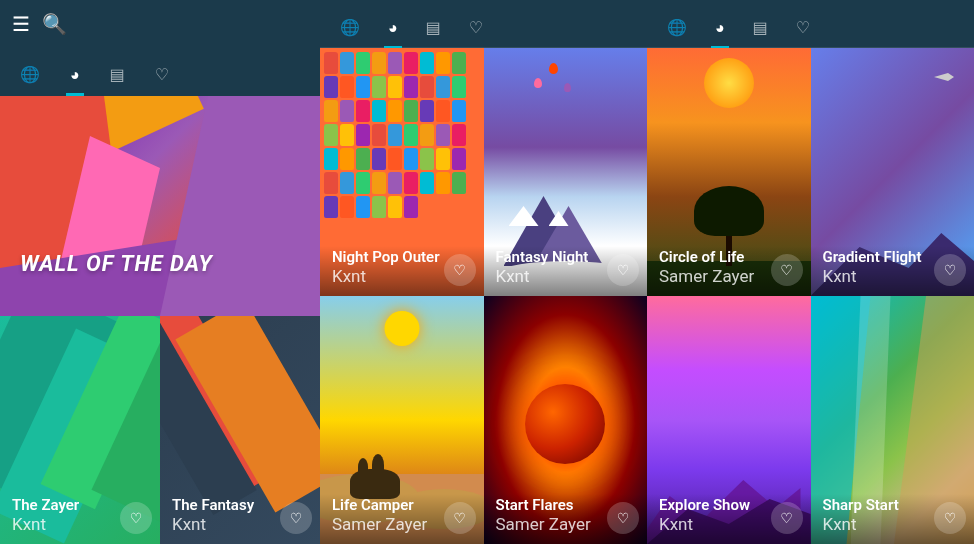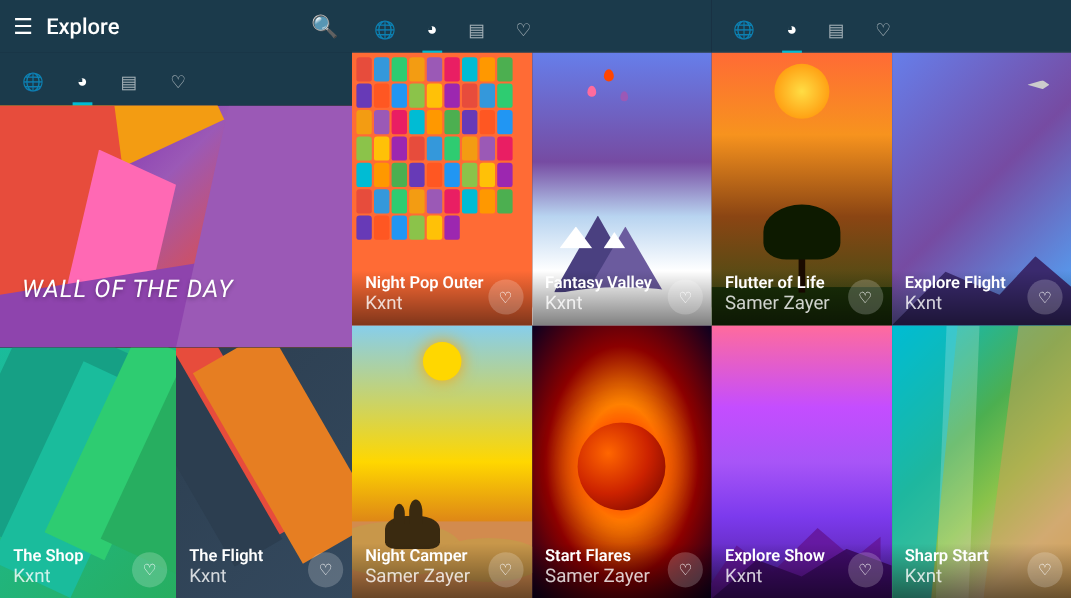--- a/index.html
+++ b/index.html
@@ -120,21 +120,21 @@
       background: #9b59b6;
       clip-path: polygon(30% 0, 100% 0, 100% 100%, 0 100%);
     }
 
     .wall-label {
       position: absolute;
       bottom: 40px;
       left: 20px;
       color: white;
       font-size: 22px;
-      font-weight: 400;
+      font-weight: 700;
       font-style: italic;
       letter-spacing: 1px;
       text-shadow: 0 2px 4px rgba(0,0,0,0.3);
     }
 
     .bottom-grid {
       display: flex;
       flex: 1;
       overflow: hidden;
     }
@@ -605,21 +605,20 @@
       border-bottom: 1px solid rgba(255,255,255,0.1);
     }
   </style>
 </head>
 <body>
 
 <div class="left-panel">
 
   <div class="top-bar">
     <span class="hamburger-icon">☰</span>
-    <span class="top-bar-title">Explore</span>
     <span class="search-icon-top">🔍</span>
   </div>
 
   <div class="tab-bar-left">
     <span class="tab-icon">🌐</span>
     <span class="tab-icon active">◕</span>
     <span class="tab-icon">▤</span>
     <span class="tab-icon">♡</span>
   </div>
 
@@ -634,31 +633,31 @@
     <div class="wall-label">WALL OF THE DAY</div>
   </div>
 
   <div class="bottom-grid">
     <div class="bottom-card bottom-card-1">
       <div class="card1-shape1"></div>
       <div class="card1-shape2"></div>
       <div class="card1-shape3"></div>
       <div class="card1-shape4"></div>
       <div class="card-info">
-        <div class="card-title">The Shop</div>
+        <div class="card-title">The Zayer</div>
         <div class="card-author">Kxnt</div>
       </div>
       <div class="heart-btn">♡</div>
     </div>
     <div class="bottom-card bottom-card-2">
       <div class="card2-shape1"></div>
       <div class="card2-shape2"></div>
       <div class="card2-shape3"></div>
       <div class="card-info">
-        <div class="card-title">The Flight</div>
+        <div class="card-title">The Fantasy</div>
         <div class="card-author">Kxnt</div>
       </div>
       <div class="heart-btn">♡</div>
     </div>
   </div>
 </div>
 
 <div class="middle-panel">
   <div class="tab-bar-mid">
     <span class="tab-icon">🌐</span>
@@ -744,38 +743,38 @@
       <div class="fantasy-mountain-1"></div>
       <div class="fantasy-mountain-2"></div>
       <div class="fantasy-snow-1"></div>
       <div class="fantasy-snow-2"></div>
       <div class="fantasy-ground"></div>
       <div class="balloon" style="background:#ff6b9d;top:30px;left:50px;width:8px;height:10px;border-radius:50% 50% 50% 50%/60% 60% 40% 40%;"></div>
       <div class="balloon" style="background:#ff4500;top:15px;left:65px;width:9px;height:11px;border-radius:50% 50% 50% 50%/60% 60% 40% 40%;"></div>
       <div class="balloon" style="background:#9b59b6;top:35px;left:80px;width:7px;height:9px;border-radius:50% 50% 50% 50%/60% 60% 40% 40%;"></div>
       <div class="card-overlay"></div>
       <div class="card-info">
-        <div class="card-title">Fantasy Valley</div>
+        <div class="card-title">Fantasy Night</div>
         <div class="card-author">Kxnt</div>
       </div>
       <div class="heart-btn">♡</div>
     </div>
 
     <div class="wallpaper-card wc-camel">
       <div class="camel-sun"></div>
       <div class="camel-sand"></div>
       <div class="dune" style="position:absolute;bottom:20px;left:-20px;width:120px;height:50px;background:#c8974a;border-radius:50%;"></div>
       <div class="dune" style="position:absolute;bottom:15px;right:-10px;width:100px;height:40px;background:#c8974a;border-radius:50%;"></div>
 
       <div style="position:absolute;bottom:45px;left:30px;width:50px;height:30px;background:#3a2a10;border-radius:40% 40% 20% 20%;"></div>
       <div style="position:absolute;bottom:68px;left:38px;width:10px;height:18px;background:#3a2a10;border-radius:50% 50% 0 0;"></div>
       <div style="position:absolute;bottom:68px;left:52px;width:12px;height:22px;background:#3a2a10;border-radius:50% 50% 0 0;"></div>
       <div class="card-overlay"></div>
       <div class="card-info">
-        <div class="card-title">Night Camper</div>
+        <div class="card-title">Life Camper</div>
         <div class="card-author">Samer Zayer</div>
       </div>
       <div class="heart-btn">♡</div>
     </div>
 
     <div class="wallpaper-card wc-outer">
       <div class="planet"></div>
       <div class="card-overlay"></div>
       <div class="card-info">
         <div class="card-title">Start Flares</div>
@@ -796,32 +795,32 @@
 
   <div class="grid-2col">
 
     <div class="wallpaper-card wc-circle">
       <div class="sun-glow"></div>
       <div class="grass"></div>
       <div class="tree-trunk"></div>
       <div class="tree-crown"></div>
       <div class="card-overlay"></div>
       <div class="card-info">
-        <div class="card-title">Flutter of Life</div>
+        <div class="card-title">Circle of Life</div>
         <div class="card-author">Samer Zayer</div>
       </div>
       <div class="heart-btn">♡</div>
     </div>
 
     <div class="wallpaper-card wc-flutter">
       <div class="ff-mountain"></div>
       <div class="ff-plane"></div>
       <div class="card-overlay"></div>
       <div class="card-info">
-        <div class="card-title">Explore Flight</div>
+        <div class="card-title">Gradient Flight</div>
         <div class="card-author">Kxnt</div>
       </div>
       <div class="heart-btn">♡</div>
     </div>
 
     <div class="wallpaper-card wc-gradient-show">
       <div class="gs-mountain-1"></div>
       <div class="gs-mountain-2"></div>
       <div class="card-overlay"></div>
       <div class="card-info">

